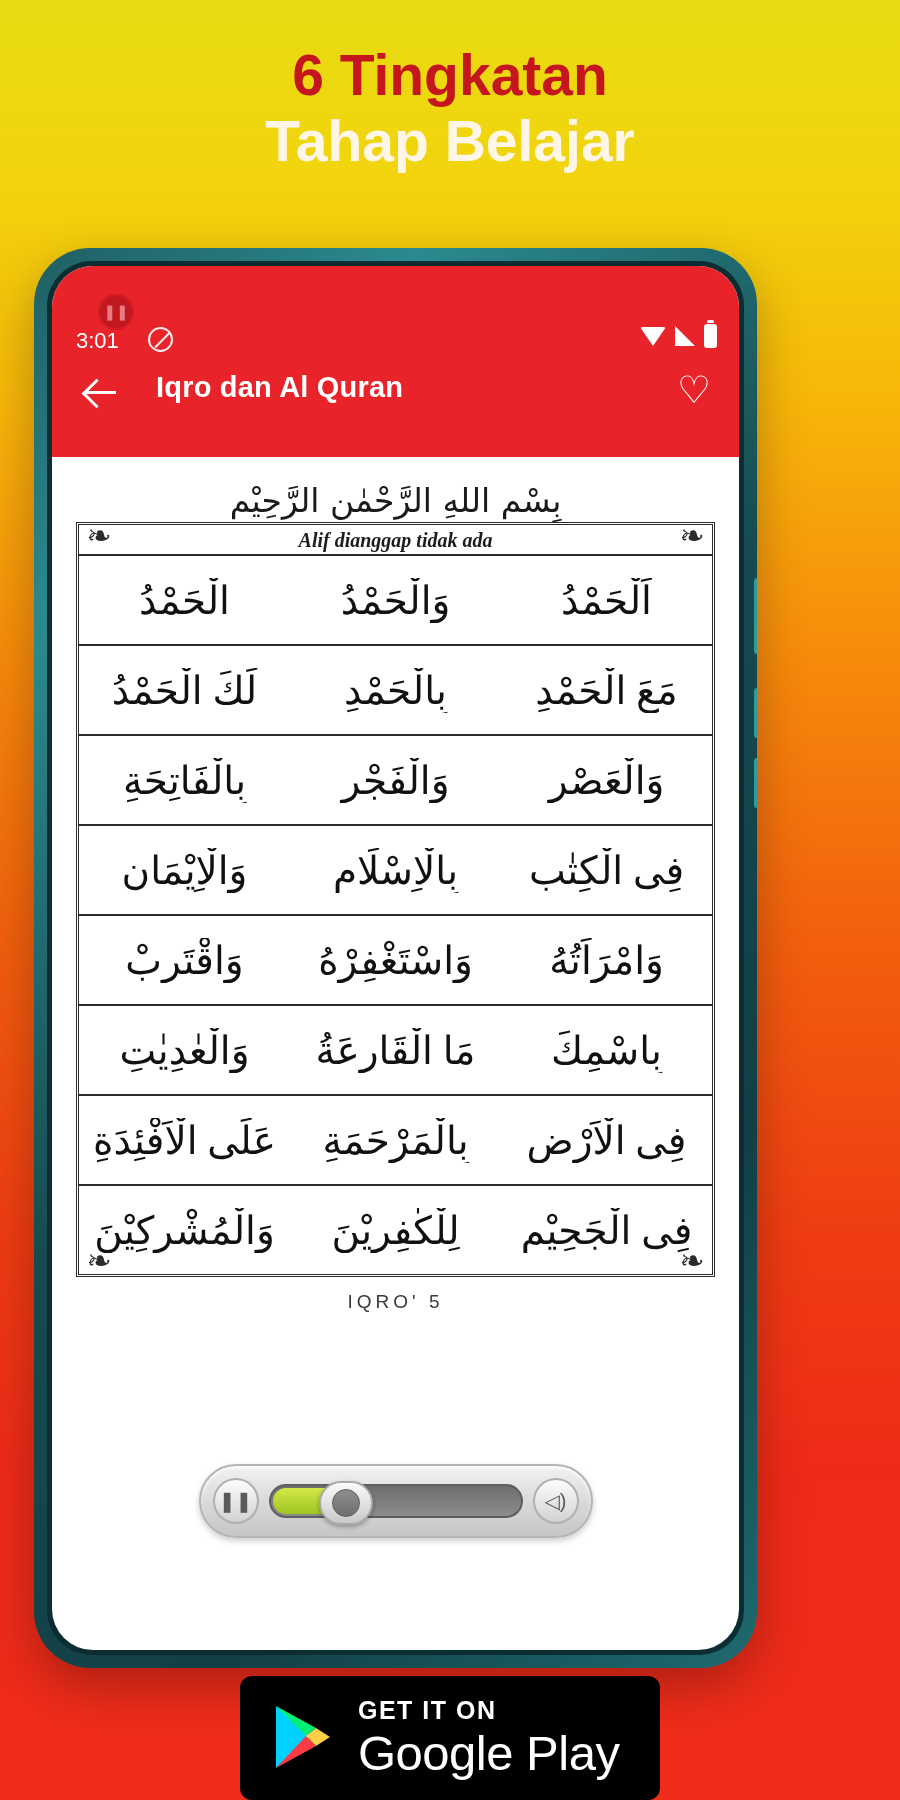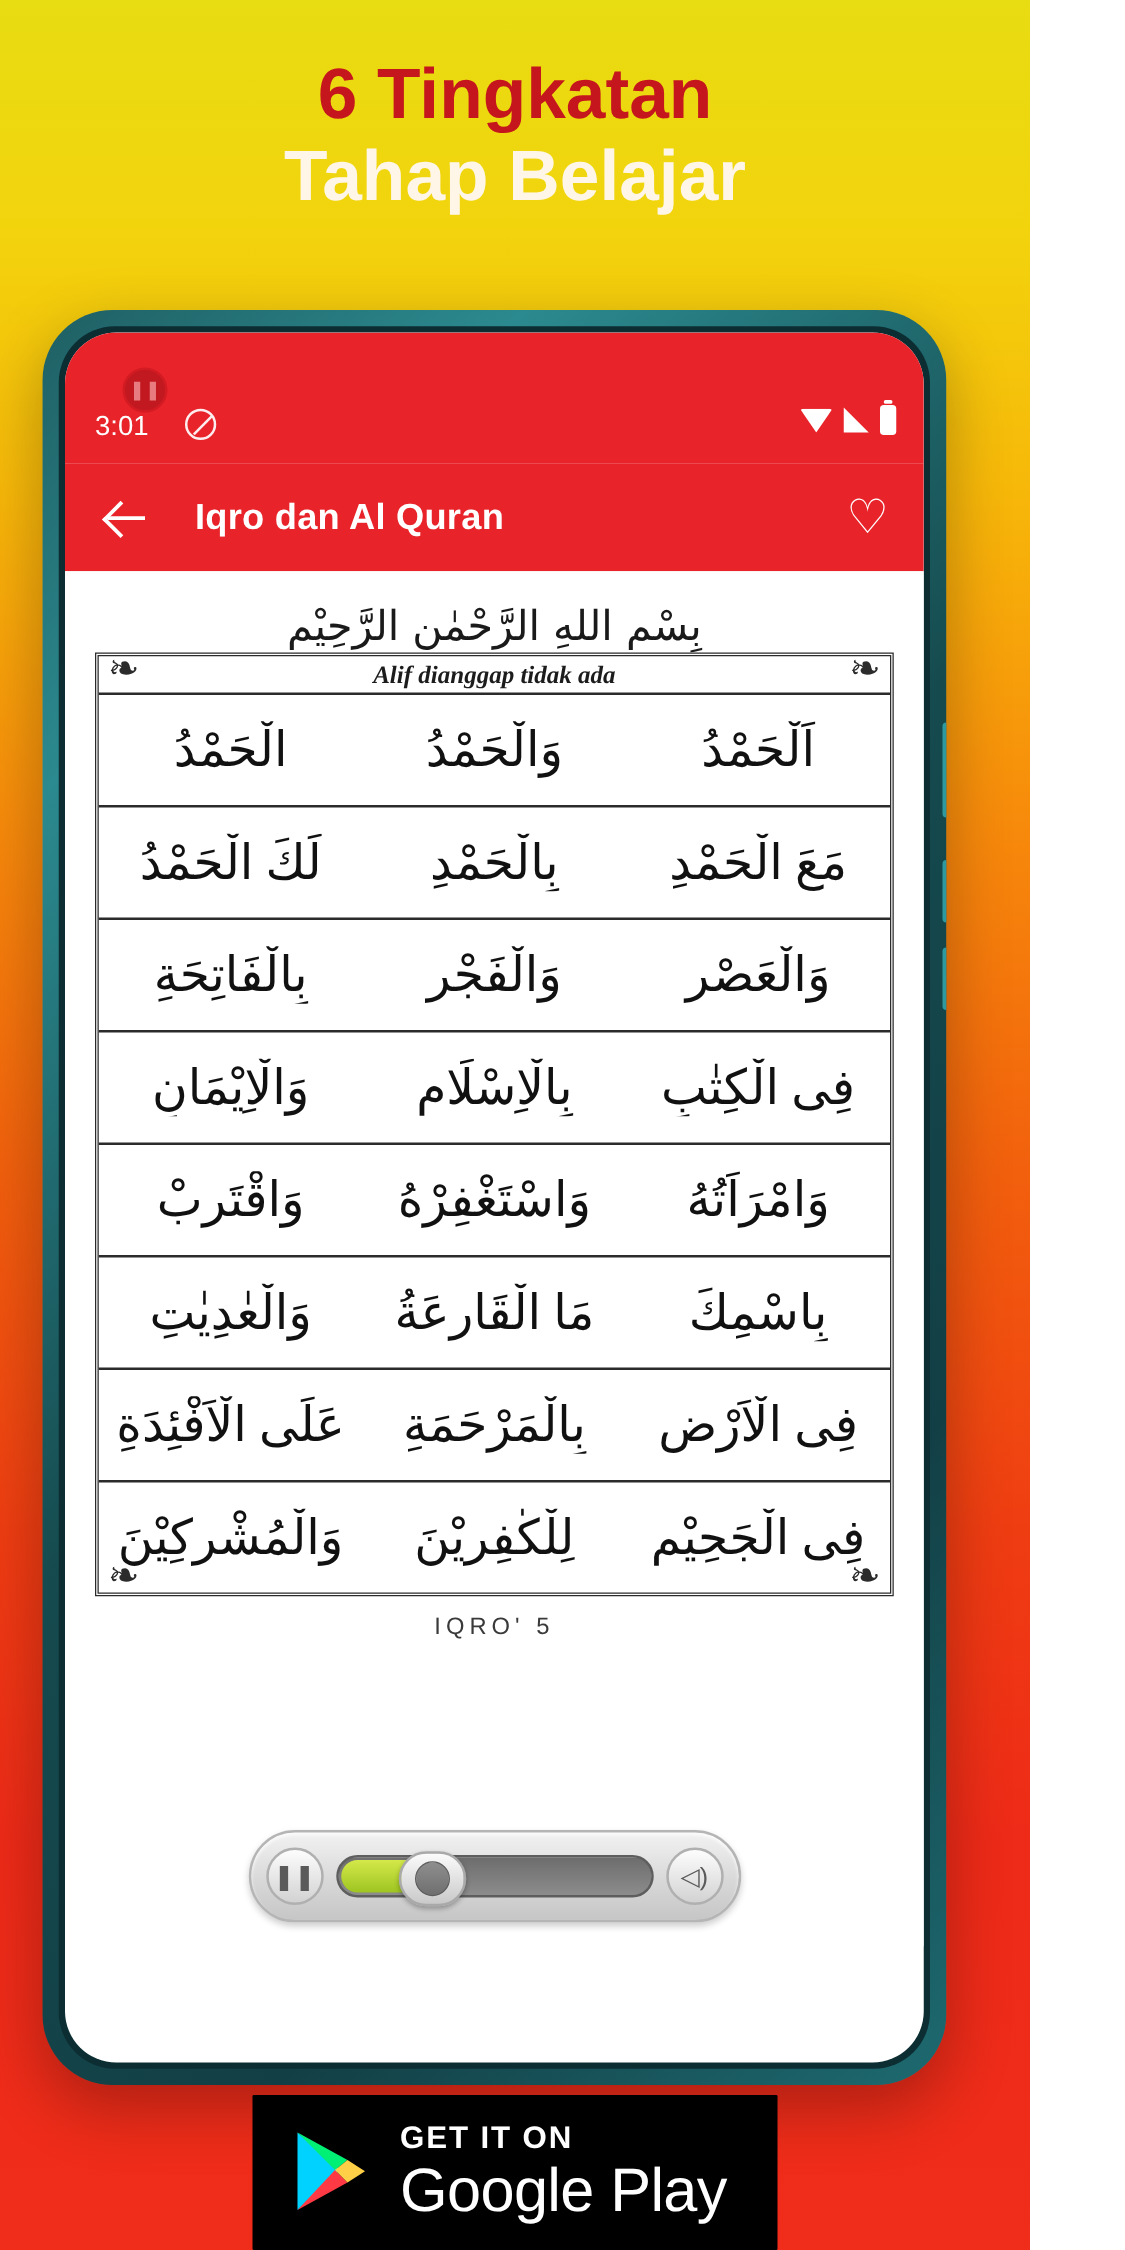--- a/index.html
+++ b/index.html
@@ -3,21 +3,21 @@
 <meta charset="utf-8">
 <style>
   * { box-sizing: border-box; margin: 0; padding: 0; }
   html, body {
     width: 900px; height: 1800px;
     font-family: "Liberation Sans", sans-serif;
     overflow: hidden;
   }
   #page {
     position: relative;
-    width: 824px; height: 1800px;
+    width: 900px; height: 1800px;
     background: linear-gradient(180deg,
       #e8dc12 0%,
       #f2d40d 10%,
       #f7b709 22%,
       #f78c0b 36%,
       #f2600d 52%,
       #ef3d12 68%,
       #ee2a18 82%,
       #ef2d1a 100%);
     overflow: hidden;
@@ -163,21 +163,20 @@
     background: #ffffff;
     border-radius: 2px;
   }
 
   
   .appbar {
     position: relative;
     height: 86px;
     background: #e8232a;
     display: flex;
-    align-items: center;
     padding: 0 28px;
   }
   .back-arrow {
     width: 42px; height: 42px;
     position: relative;
     cursor: pointer;
     flex: 0 0 auto;
   }
   .back-arrow::before {
     content: "";
@@ -348,21 +347,21 @@
 
   
   .gp-badge {
     position: absolute;
     left: 50%;
     transform: translateX(-50%);
     bottom: 0px;
     width: 420px;
     height: 124px;
     background: #000000;
-    border-radius: 1px;
+    border-radius: 12px;
     display: flex;
     align-items: center;
     padding: 0 30px;
     z-index: 30;
   }
   .gp-tri {
     width: 0; height: 0;
     flex: 0 0 auto;
     margin-right: 24px;
     position: relative;

